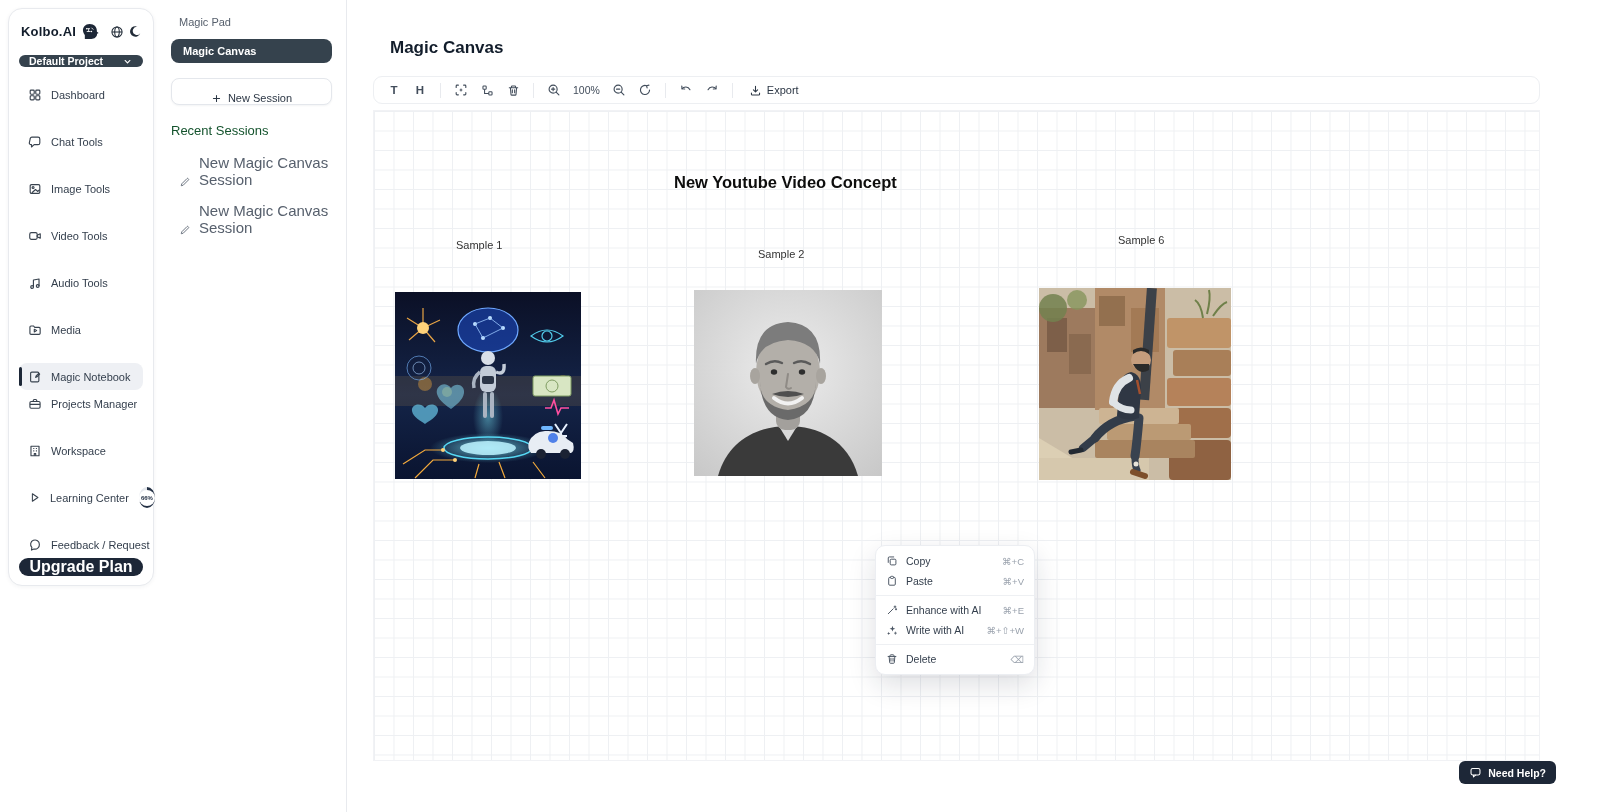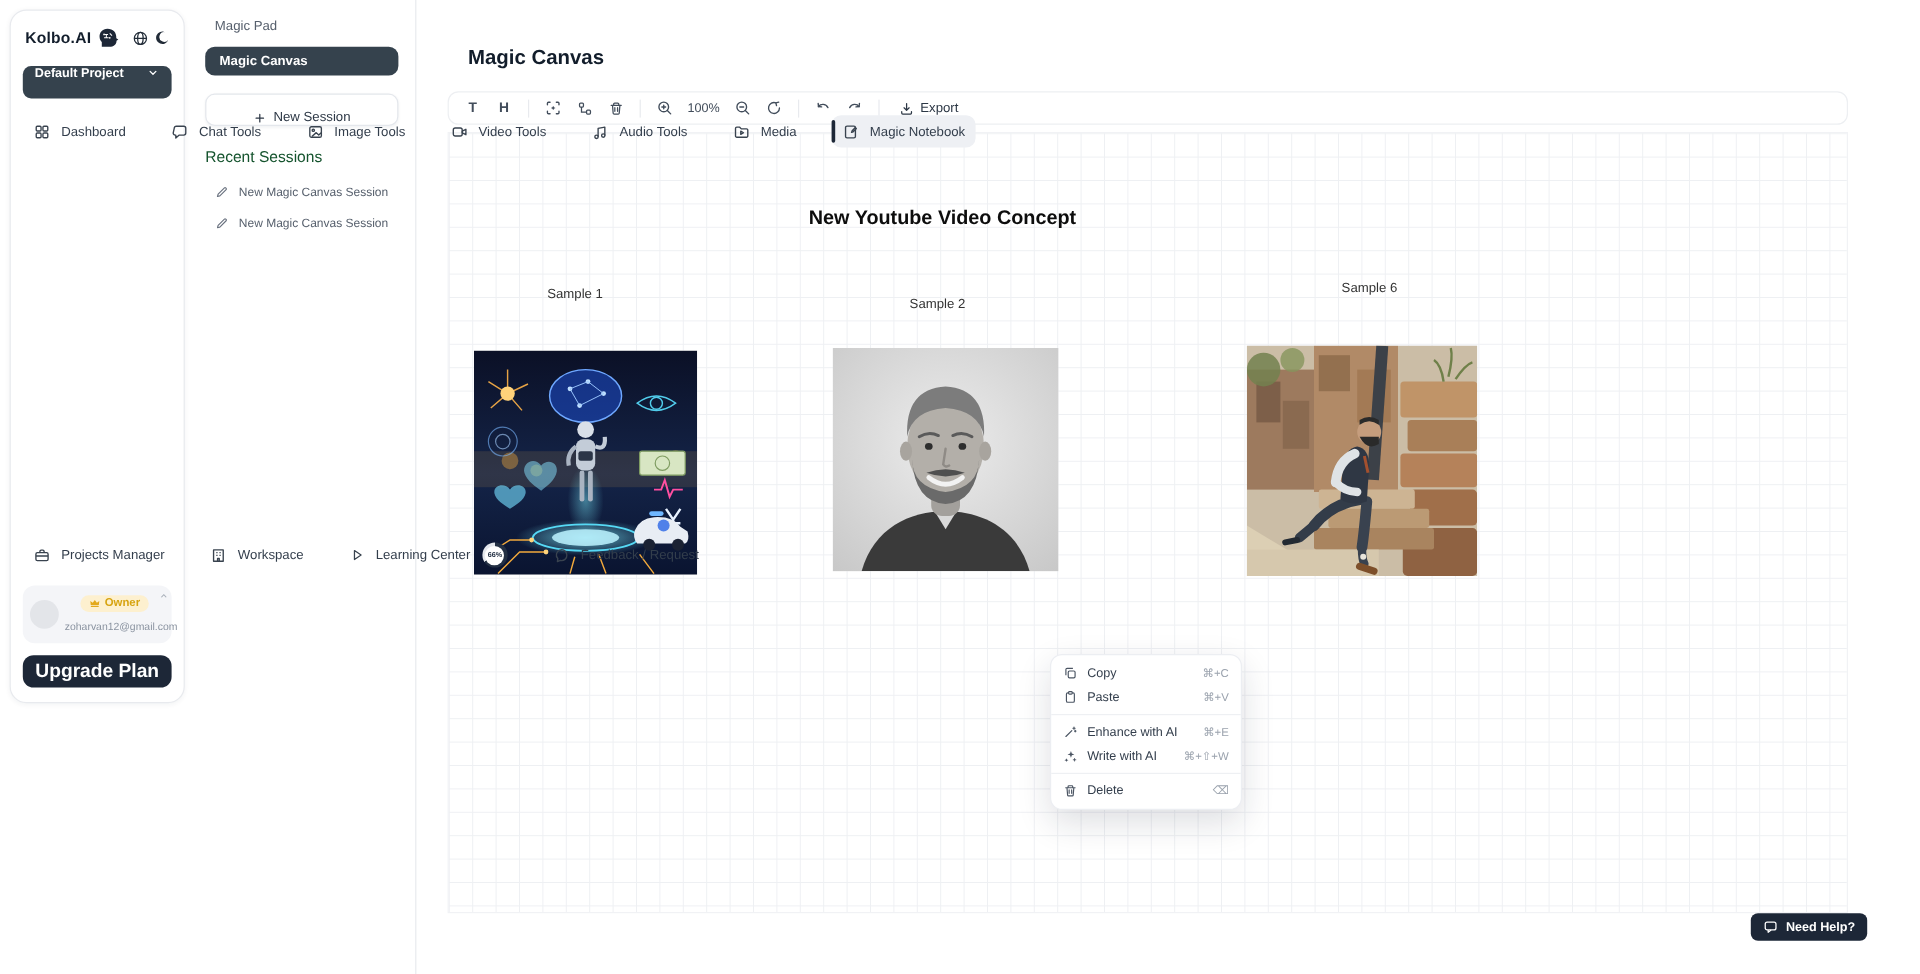--- a/index.html
+++ b/index.html
@@ -6,43 +6,43 @@
 html,body{margin:0;padding:0}
 body{width:1600px;height:812px;font-family:"Liberation Sans",sans-serif;background:#fff;color:#222c38;position:relative;overflow:hidden}
 svg{display:block}
 .icon{display:inline-flex;align-items:center;justify-content:center;flex:none}
 
 
 .sidebar{position:absolute;left:8px;top:8px;width:146px;height:578px;background:#fff;border:1px solid #e8eaee;border-radius:14px;box-shadow:0 1px 4px rgba(20,30,50,.05);display:flex;flex-direction:column;padding:14px 10px 12px;z-index:3}
 .brand-row{display:flex;align-items:center;gap:5px;padding:0 2px;margin-bottom:15px}
 .brand{font-weight:bold;font-size:13px;color:#121d2b;letter-spacing:.2px;white-space:nowrap}
 .flexsp{flex:1}
-.project-btn{display:flex;align-items:flex-start;justify-content:space-between;background:#35424d;color:#fff;font-size:10.5px;font-weight:bold;border-radius:7px;height:27px;padding:0 10px;margin-bottom:14px;cursor:pointer}
-.nav{display:flex;flex-direction:row;gap:20px}
+.project-btn{display:flex;align-items:flex-end;justify-content:space-between;background:#35424d;color:#fff;font-size:10.5px;font-weight:bold;border-radius:7px;height:27px;padding:0 10px;margin-bottom:14px;cursor:pointer}
+.nav{display:flex;flex-direction:column;gap:20px}
 .nav-item{display:flex;align-items:center;gap:9px;height:27px;padding:0 9px;border-radius:8px;font-size:11px;color:#333e4c;cursor:pointer;position:relative;white-space:nowrap}
 .nav-item .icon{color:#39434f}
 .nav-item.active{background:#eef0f4}
 .nav-item.active:before{content:"";position:absolute;left:0;top:4px;bottom:4px;width:3px;background:#1d2737;border-radius:2px}
 .progress-badge{width:21px;height:21px;border-radius:50%;background:conic-gradient(#233044 0 66%,#e4e7ec 0);display:flex;align-items:center;justify-content:center;margin-left:1px}
 .progress-badge b{width:16px;height:16px;border-radius:50%;background:#fff;font-size:6px;font-weight:bold;color:#233044;display:flex;align-items:center;justify-content:center}
 .user-card{background:#f4f5f8;border-radius:10px;padding:6px 6px;display:flex;align-items:center;gap:5px;margin:12px 0 10px;position:relative;cursor:pointer}
 .avatar{width:24px;height:24px;border-radius:50%;background:#e3e5e9;flex:none}
 .user-info{flex:1;text-align:center;min-width:0}
 .owner-badge{display:inline-flex;align-items:center;gap:3px;background:#fdf0cf;color:#d7a411;font-size:9.5px;font-weight:bold;border-radius:8px;padding:1.5px 7px}
 .user-email{font-size:8.7px;color:#8a93a0;margin-top:2px;white-space:nowrap}
 .user-chevron{position:absolute;right:3px;top:5px;color:#aab1bb}
 .upgrade-btn{background:#1d2737;color:#fff;font-size:16px;font-weight:bold;border-radius:9px;height:27px;display:flex;align-items:center;justify-content:center;cursor:pointer}
 
 
 .sessions{position:absolute;left:155px;top:0;width:192px;height:812px;border-right:1px solid #e8eaee;padding:12px 14px 0 16px;background:#fff;z-index:2}
 .pad-item{font-size:11px;color:#57606d;padding:4px 8px;margin-bottom:7px;cursor:pointer;border-radius:6px}
 .canvas-item{background:#35424d;color:#fff;font-size:11px;font-weight:bold;border-radius:8px;height:24px;display:flex;align-items:center;padding:0 12px;cursor:pointer}
 .new-session-btn{margin-top:15px;height:27px;border:1px solid #e4e7ec;border-radius:8px;background:#fff;display:flex;align-items:flex-end;justify-content:center;gap:6px;font-size:11px;color:#2c3745;cursor:pointer;box-shadow:0 1px 2px rgba(20,30,50,.05)}
 .recent-header{font-size:13px;font-weight:normal;color:#14532d;margin:18px 0 9px}
-.session-item{display:flex;align-items:center;gap:8px;font-size:10px;color:#57606d;padding:7px 0 7px 8px;cursor:pointer;border-radius:6px}
+.session-item{display:flex;align-items:flex-end;gap:8px;font-size:15px;color:#57606d;padding:7px 0 7px 8px;cursor:pointer;border-radius:6px}
 .session-item .icon{color:#6b7380}
 
 
 .main{position:absolute;left:347px;top:0;right:0;bottom:0}
 .page-title{position:absolute;left:43px;top:38px;font-size:17px;font-weight:bold;color:#121d2b}
 .toolbar{position:absolute;left:26px;top:76px;width:1167px;height:28px;background:#fff;border:1px solid #edeff2;border-radius:9px;display:flex;align-items:center;padding:0 8px;gap:2px}
 .tbtn{min-width:24px;height:22px;display:flex;align-items:center;justify-content:center;border-radius:5px;cursor:pointer;color:#424d5b;font-size:11.5px;font-weight:bold}
 .tsep{width:1px;height:15px;background:#e8eaee;margin:0 6px}
 .zoom-level{font-size:10.5px;color:#424d5b;padding:0 5px;cursor:default}
 .export-btn{display:flex;align-items:center;gap:5px;font-size:11px;color:#2c3745;padding:0 8px;cursor:pointer;height:22px}
@@ -206,38 +206,20 @@
     <div class="nav-item">
       <span class="icon">
           <svg width="14" height="14" viewBox="0 0 16 16" fill="none" stroke="currentColor" stroke-width="1.3" stroke-linejoin="round">
             <path d="M13 7.4a5 5 0 1 0-8.6 3.4L4 13.8l2.8-1.2A5 5 0 0 0 13 7.4Z"></path>
           </svg>
         </span>
       <span>Feedback / Request</span>
     </div>
   </div>
 
-  <div class="user-card">
-    <span class="avatar"></span>
-    <span class="user-info">
-      <span class="owner-badge">
-          <svg width="10" height="9" viewBox="0 0 16 14">
-            <path d="M2.6 9.6 2 4.4l3.2 2.2L8 3l2.8 3.6L14 4.4l-.6 5.2Z" fill="#e3a91c"></path>
-            <rect x="2.6" y="10.6" width="10.8" height="1.6" rx=".8" fill="#e3a91c"></rect>
-          </svg>
-          <span>Owner</span>
-        </span>
-      <span class="user-email">zoharvan12@gmail.com</span>
-    </span>
-    <span class="user-chevron icon">
-        <svg width="7" height="7" viewBox="0 0 16 16" fill="none" stroke="currentColor" stroke-width="2" stroke-linecap="round">
-          <path d="M4 10l4-4 4 4"></path>
-        </svg>
-      </span>
-  </div>
 
   <div class="upgrade-btn">Upgrade Plan</div>
 </div>
 
 <div class="sessions">
   <div class="pad-item">Magic Pad</div>
   <div class="canvas-item">Magic Canvas</div>
   <div class="new-session-btn">
     <span class="icon">
         <svg width="11" height="11" viewBox="0 0 16 16" fill="none" stroke="#2c3745" stroke-width="1.5" stroke-linecap="round">

